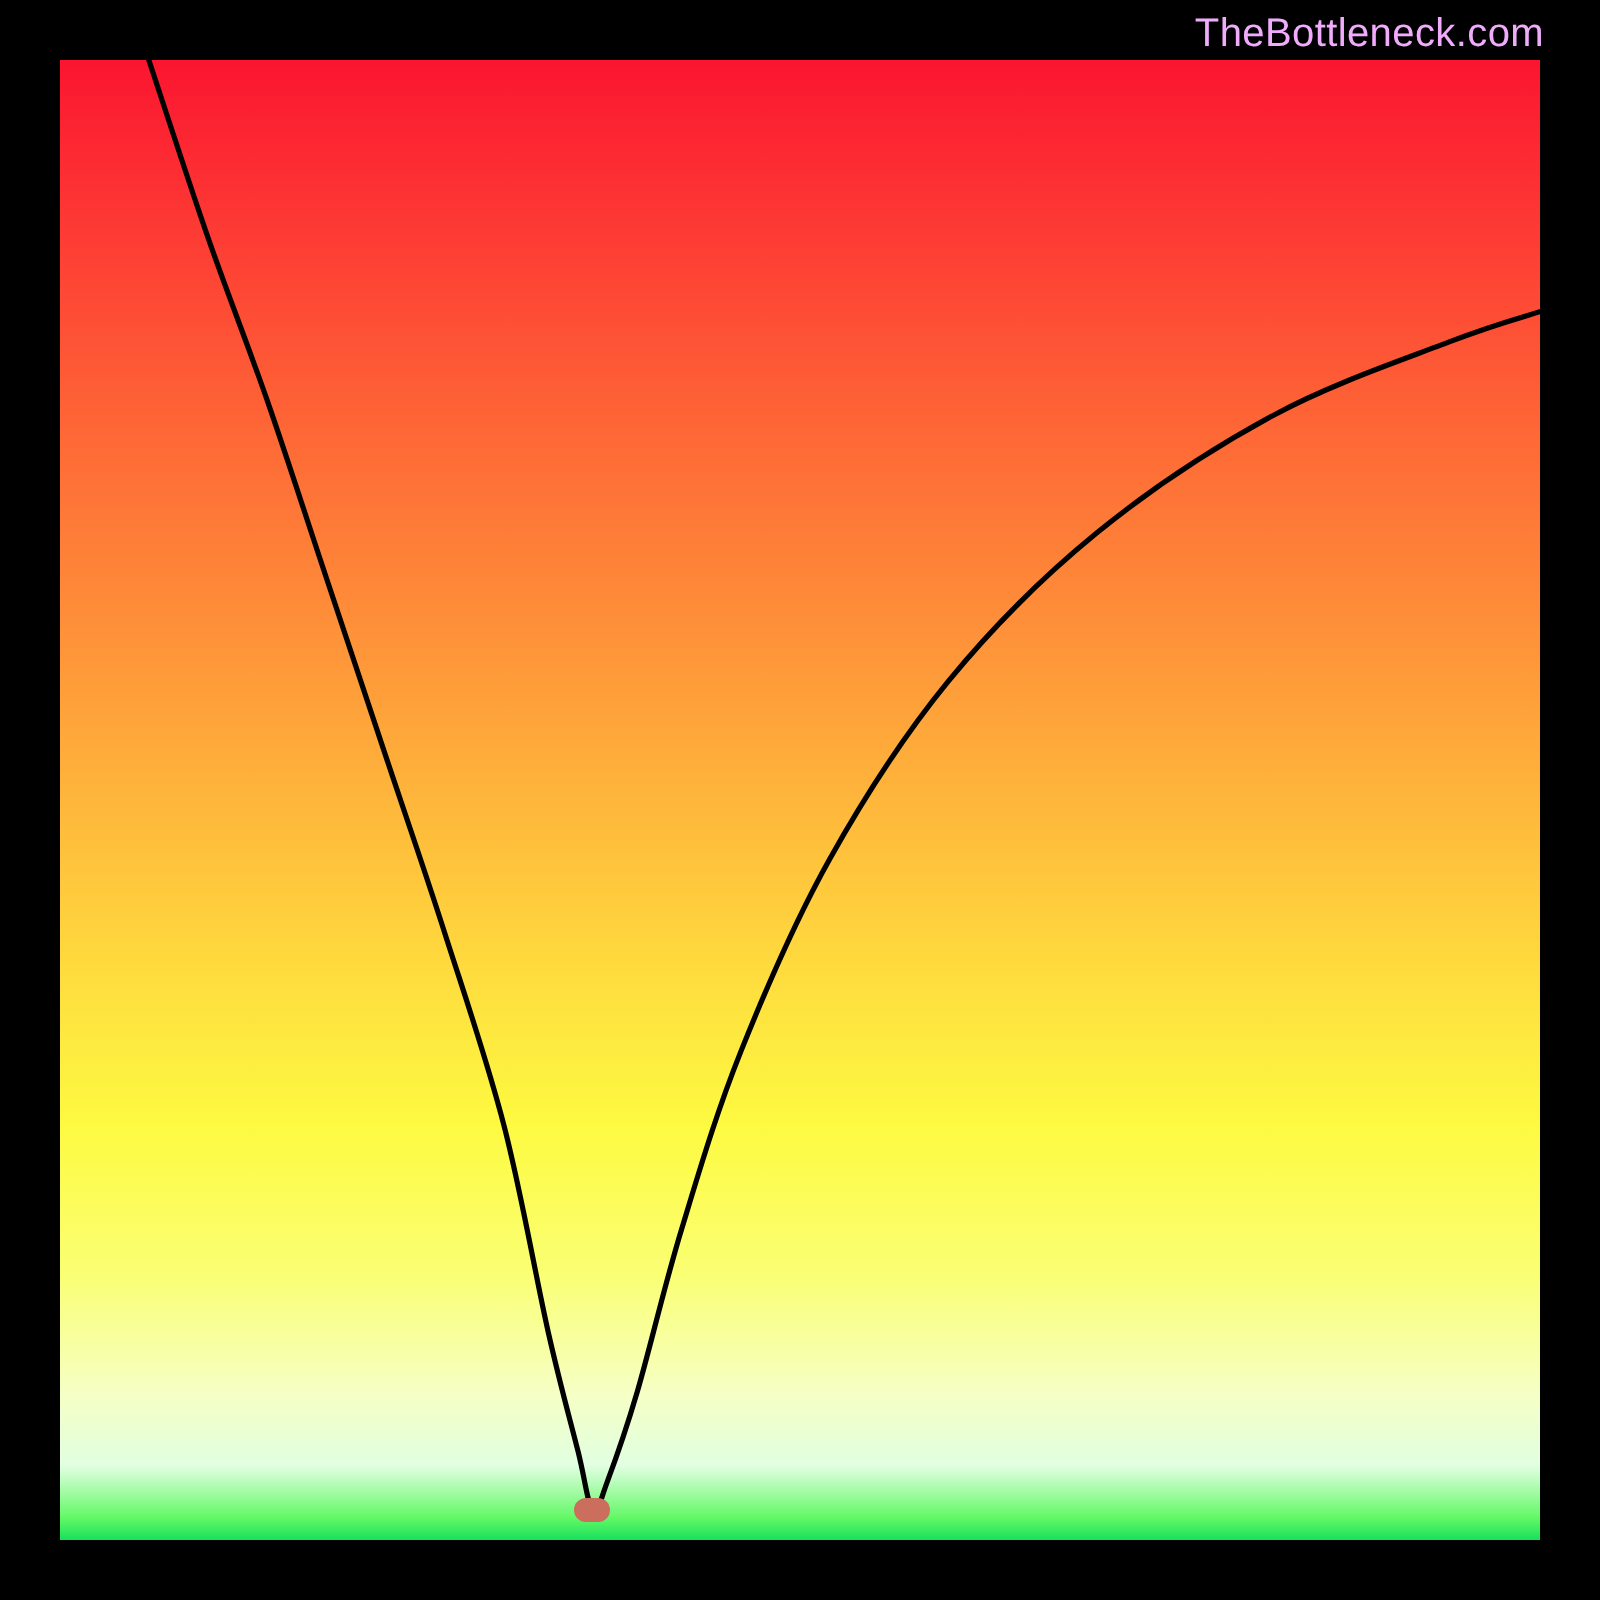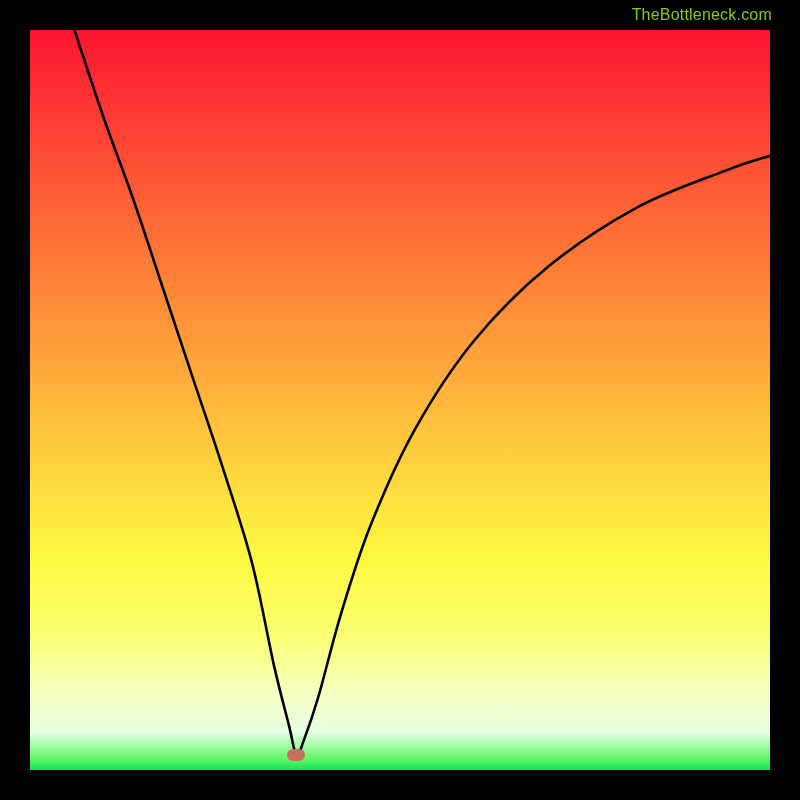--- a/index.html
+++ b/index.html
@@ -22,22 +22,22 @@
       #faff73 82%,
       #f6ffc4 90%,
       #e1ffe1 95%,
       #63f866 98.5%,
       #18e05c 100%);
   }
   .watermark {
     position: absolute;
     top: 6px;
     right: 28px;
-    color: #84cc16;
-    font-size: 16px;
+    color: #f0abfc;
+    font-size: 20px;
     font-weight: 500;
     letter-spacing: 0.2px;
   }
   .marker {
     position: absolute;
     width: 18px;
     height: 12px;
     background: #cb6e5d;
     border-radius: 6px;
   }

